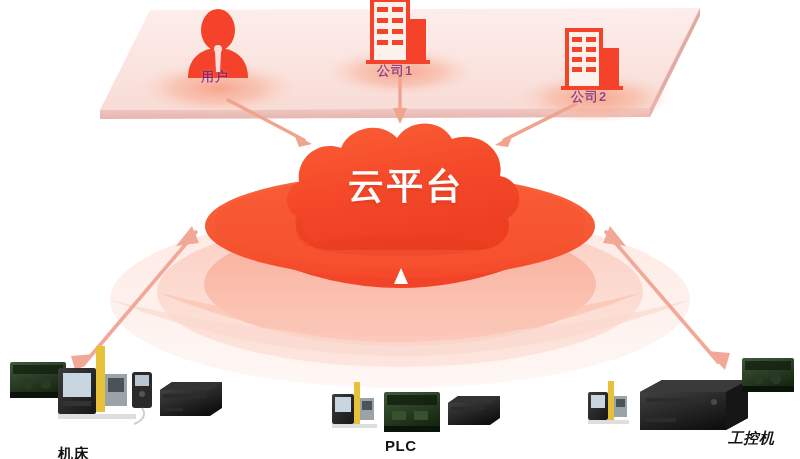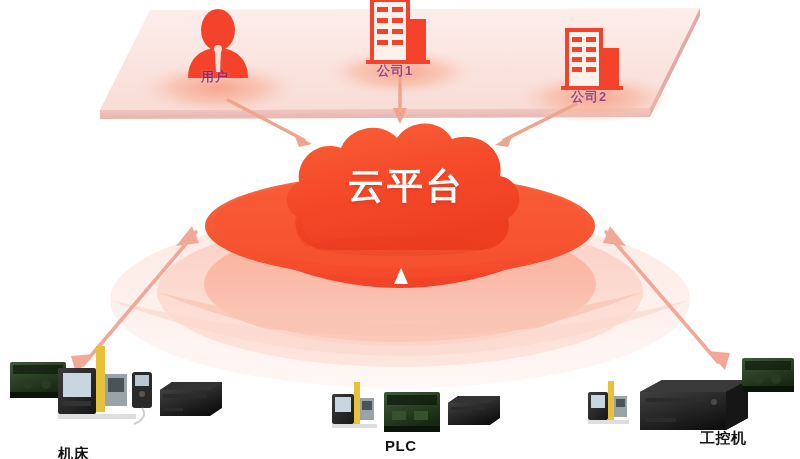--- a/index.html
+++ b/index.html
@@ -323,15 +323,15 @@
   <div class="lbl top-lbl" style="left:377px;top:64px;">公司1</div>
 
   <div class="lbl top-lbl" style="left:571px;top:90px;">公司2</div>
 
   <div class="lbl" id="cloud-title" style="left:340px;top:168px;margin-left:8px;">云平台</div>
 
   <div class="lbl dev-lbl" style="left:58px;top:448px;font-family:Liberation Mono, monospace;">机床</div>
 
   <div class="lbl dev-lbl" style="left:385px;top:438px;text-align:center;">PLC</div>
 
-  <div class="lbl dev-lbl" style="left:700px;top:430px;">工控机</div>
+  <div class="lbl dev-lbl" style="left:728px;top:430px;font-style:italic;">工控机</div>
 
 </div>
 
 </body></html>

